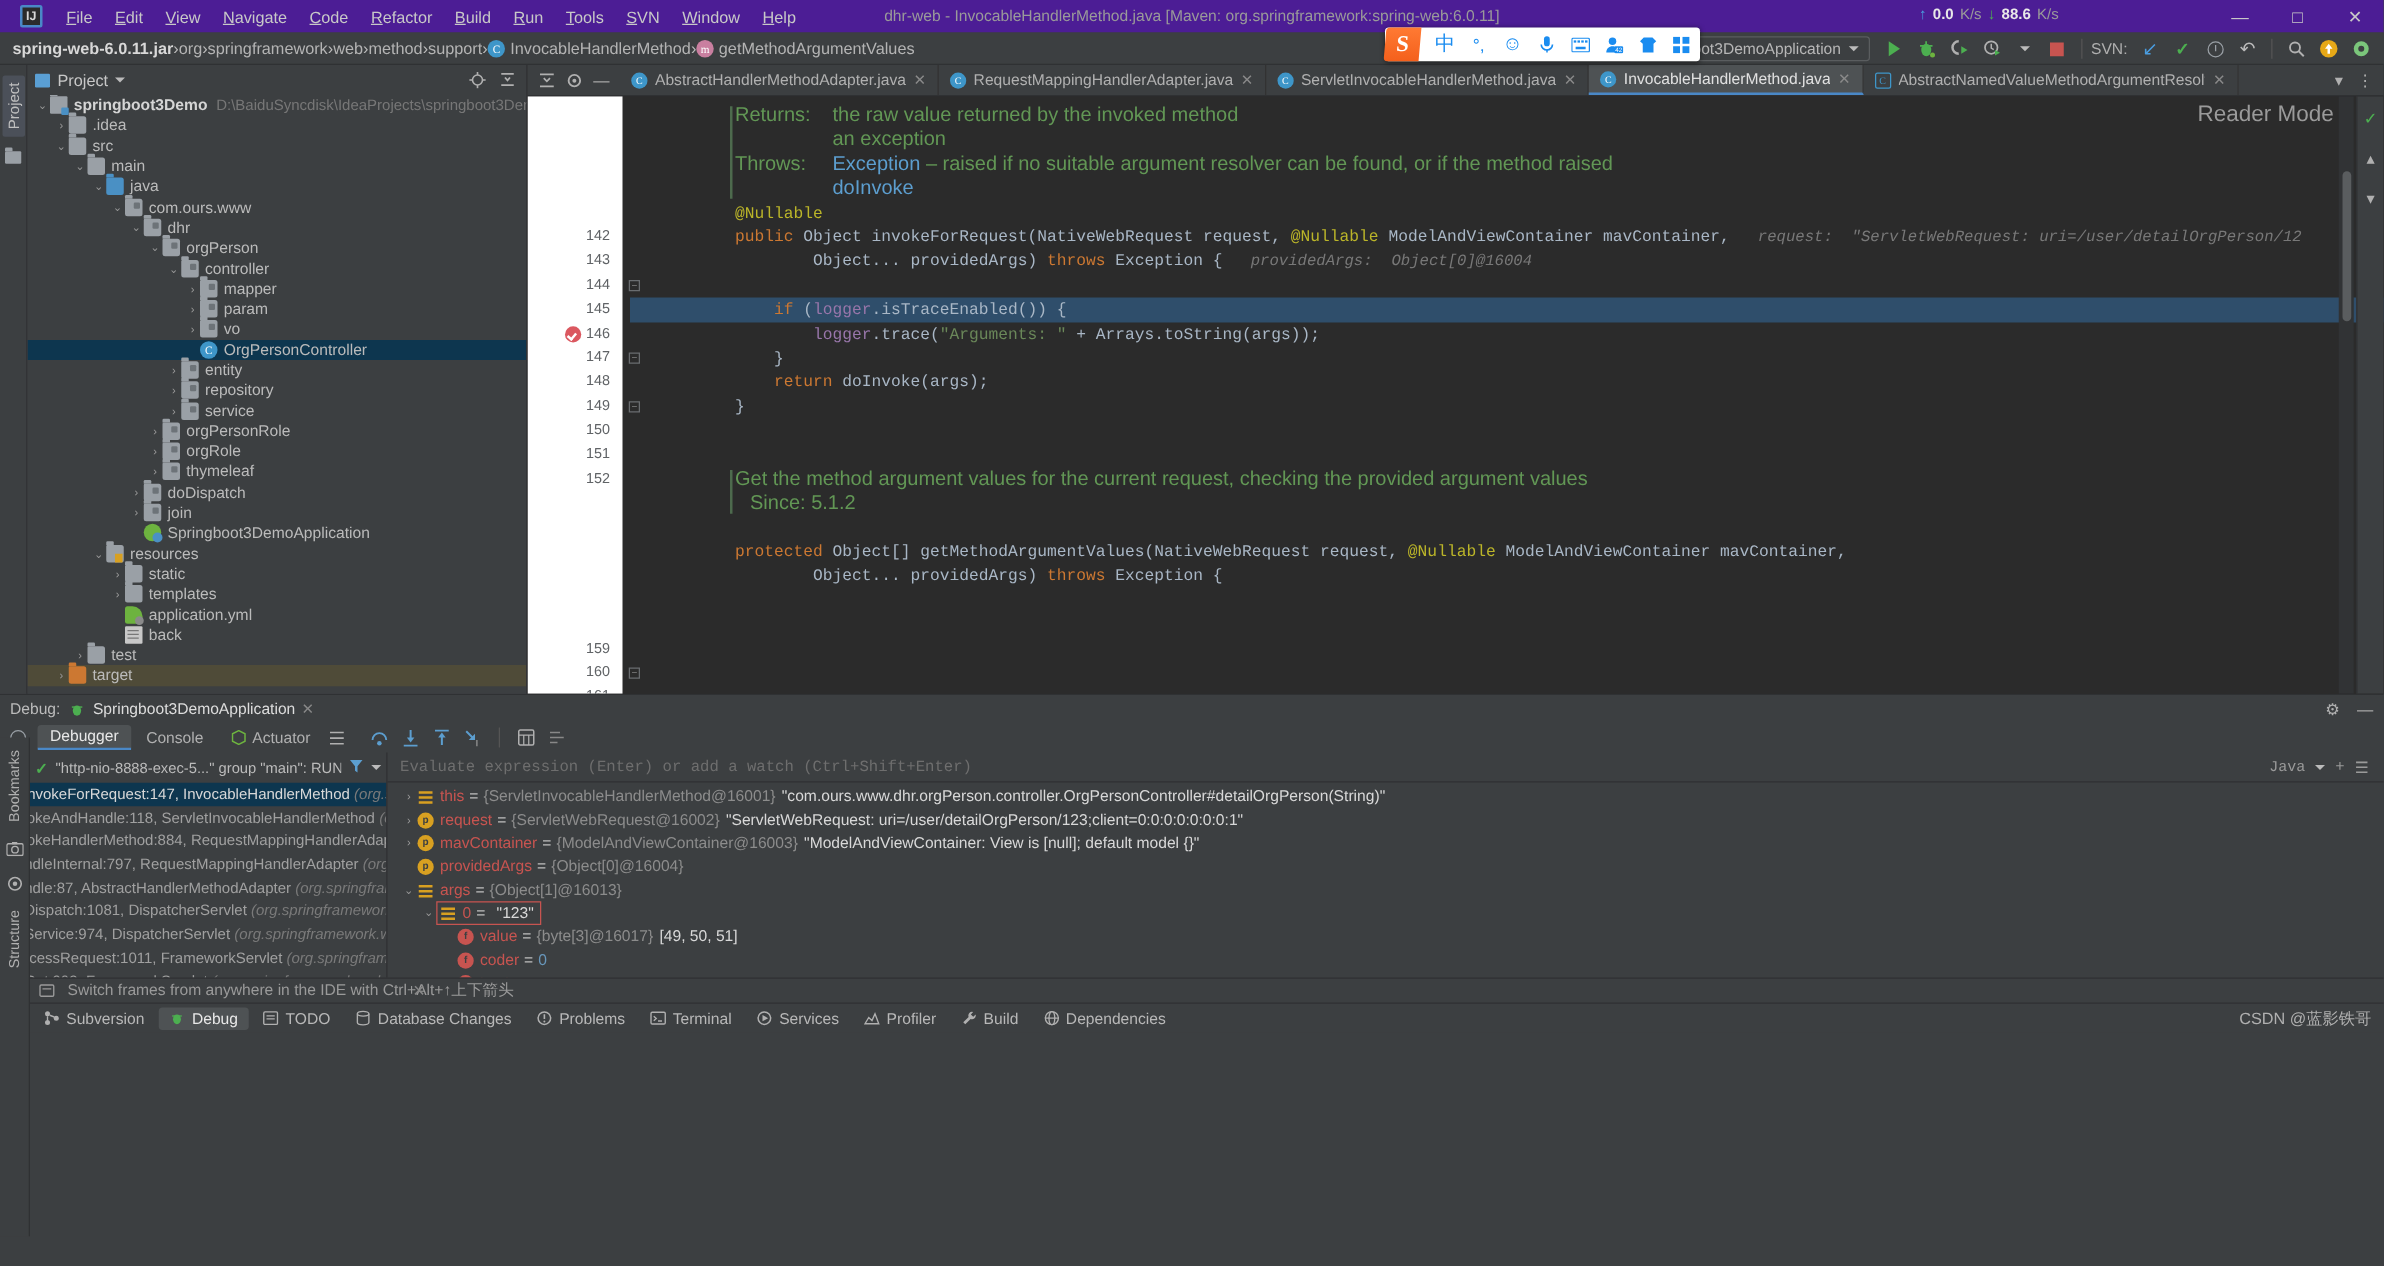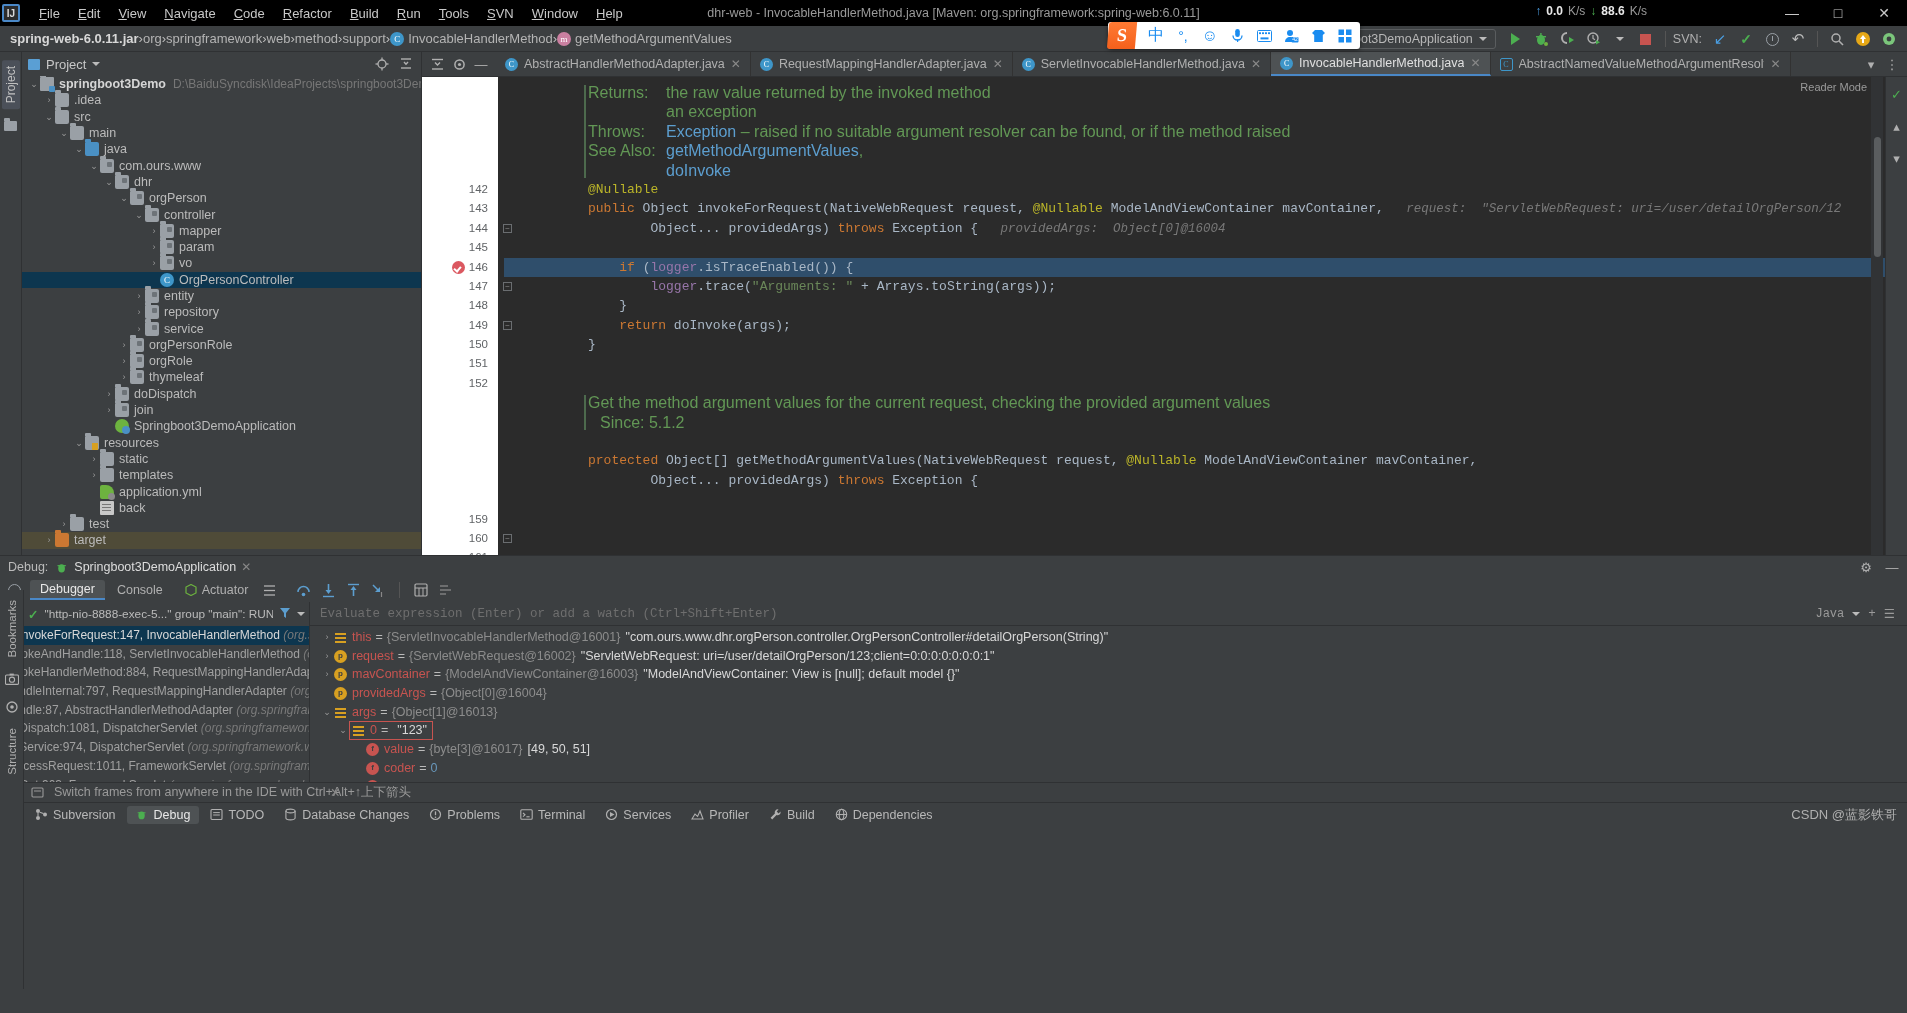--- a/index.html
+++ b/index.html
@@ -6,22 +6,22 @@
   html,body{ background:#3c3f41; }
   body{
     width:1907px; height:1013px; overflow:hidden;
     font-family:"Liberation Sans", sans-serif;
     font-size:13px; color:#bbbbbb;
     position:relative;
   }
 
   
   #menubar{
-    height:26px; background:#000000; display:flex; align-items:center;
-    padding-left:2px; position:relative;
+    height:26px; background:#4c1d95; display:flex; align-items:center;
+    padding-left:16px; position:relative;
   }
   #ij-logo{
     width:18px;height:18px;border:2px solid #4a88c7;border-radius:2px;
     display:flex;align-items:center;justify-content:center;
     font-size:10px;font-weight:bold;color:#d8d8d8;margin-right:10px;
     background:#2b2b2b;
   }
   .menu-item{ padding:3px 9px; font-size:13px; color:#c8c8c8; cursor:default; }
   .menu-item u{ text-decoration:underline; }
   #win-title{
@@ -156,21 +156,21 @@
   .cline.bpline{ background:#4b3434; }
   .kw{ color:#cc7832; } .str{ color:#6a8759; } .num{ color:#6897bb; }
   .ann{ color:#bbb529; } .fld{ color:#9876aa; } .plain{color:#a9b7c6;}
   .hint{ color:#787878; font-style:italic; font-size:12.5px;}
   .jdoc{ font-family:"Liberation Sans", sans-serif; font-size:16px; }
   .jdoc .lbl{ color:#629755; }
   .jdoc .txt{ color:#629755; }
   .jdoc .ref{ color:#5c9ecf; }
   .argbox{ outline:1.6px solid #c75450; padding:0 1px; }
   #reader-mode{
-    position:absolute; right:40px; top:4px; font-size:11px; color:#9a9a9a;
+    position:absolute; right:40px; top:4px; font-size:18px; color:#9a9a9a;
   }
   #right-strip{ width:22px; background:#3c3f41; border-left:1px solid #2f3133;
     display:flex;flex-direction:column;align-items:center;padding-top:8px;gap:14px;}
   #scroll-marks{ position:absolute; right:24px; top:0; bottom:0; width:12px; background:#313335;}
   #vscroll{ position:absolute; right:26px; top:60px; width:7px; height:120px; background:#5a5d5f; border-radius:4px;}
 
   
   #debug-panel{ height:auto; background:#3c3f41; display:flex; flex-direction:column; border-top:1px solid #2f3133;}
   #debug-head{ height:22px; display:flex; align-items:center; padding:0 8px; gap:8px; font-size:12.5px; position:relative;}
   .dbg-lbl{ color:#bbb; }
@@ -733,21 +733,20 @@
             <div class="gline">161</div>
           </div>
       </div>
       <div id="code">
         <div id="code-inner" style="padding-top:6px">
             <div style="position:relative">
               <div style="position:absolute;left:80px;top:2px;bottom:2px;width:2px;background:#4d6a4d"></div>
               <div class="cline jdoc" style="padding-left:84px"><span class="lbl" style="display:inline-block;width:78px">Returns:</span><span class="txt">the raw value returned by the invoked method</span></div>
               <div class="cline jdoc" style="padding-left:84px"><span style="display:inline-block;width:78px"></span><span class="txt">an exception</span></div>
               <div class="cline jdoc" style="padding-left:84px"><span class="lbl" style="display:inline-block;width:78px">Throws:</span><span class="ref">Exception</span><span class="txt"> – raised if no suitable argument resolver can be found, or if the method raised</span></div>
-              <div class="cline jdoc" style="padding-left:84px"><span class="lbl" style="display:inline-block;width:78px">See Also:</span><span class="ref">getMethodArgumentValues</span><span class="txt">,</span></div>
               <div class="cline jdoc" style="padding-left:84px"><span style="display:inline-block;width:78px"></span><span class="ref">doInvoke</span><span class="txt"></span></div>
             </div>
             <div class="cline" style="padding-left:84px"><span class="plain"><span class="ann">@Nullable</span></span></div>
             <div class="cline" style="padding-left:84px"><span class="plain"><span class="kw">public</span> Object invokeForRequest(NativeWebRequest request, <span class="ann">@Nullable</span> ModelAndViewContainer mavContainer,</span><span class="hint">   request:  "ServletWebRequest: uri=/user/detailOrgPerson/12</span></div>
             <div class="cline" style="padding-left:84px"><span class="plain">        Object... providedArgs) <span class="kw">throws</span> Exception {</span><span class="hint">   providedArgs:  Object[0]@16004</span></div>
             <div class="cline" style="padding-left:84px"><span class="plain"></span></div>
             <div class="cline exec" style="padding-left:84px"><span class="plain">    <span class="kw">if</span> (<span class="fld">logger</span>.isTraceEnabled()) {</span></div>
             <div class="cline" style="padding-left:84px"><span class="plain">        <span class="fld">logger</span>.trace(<span class="str">"Arguments: "</span> + Arrays.toString(args));</span></div>
             <div class="cline" style="padding-left:84px"><span class="plain">    }</span></div>
             <div class="cline" style="padding-left:84px"><span class="plain">    <span class="kw">return</span> doInvoke(args);</span></div>

